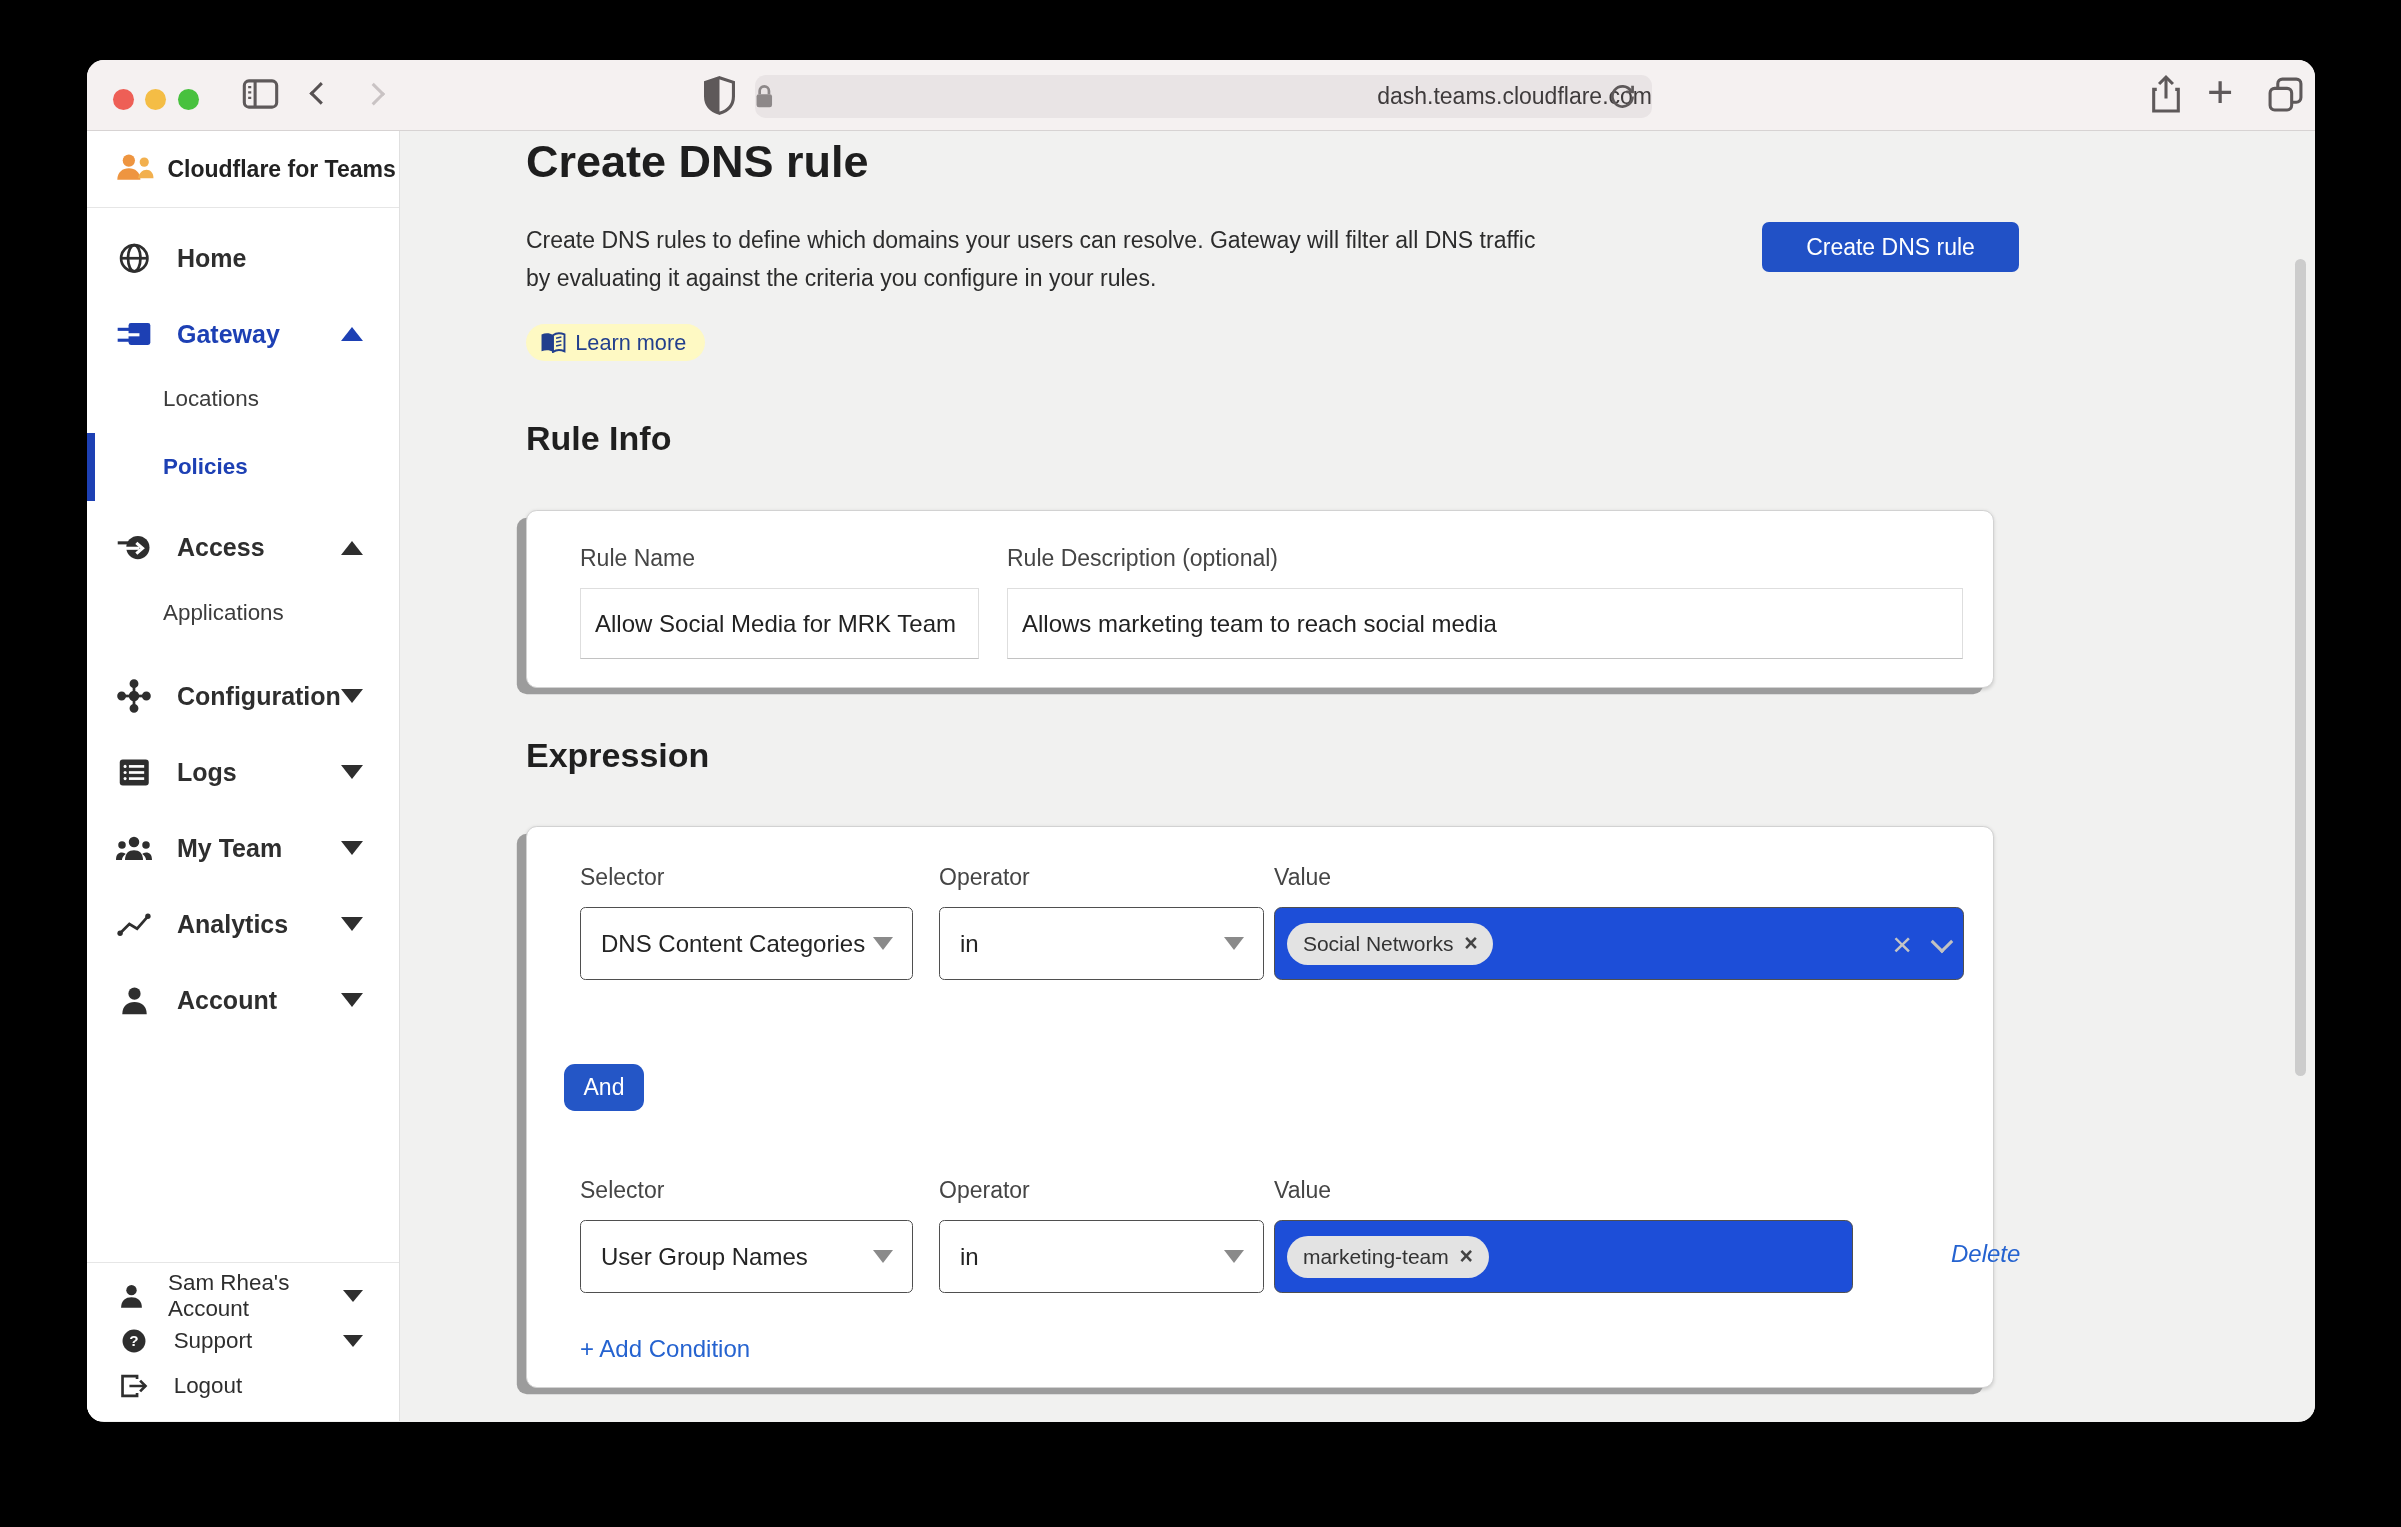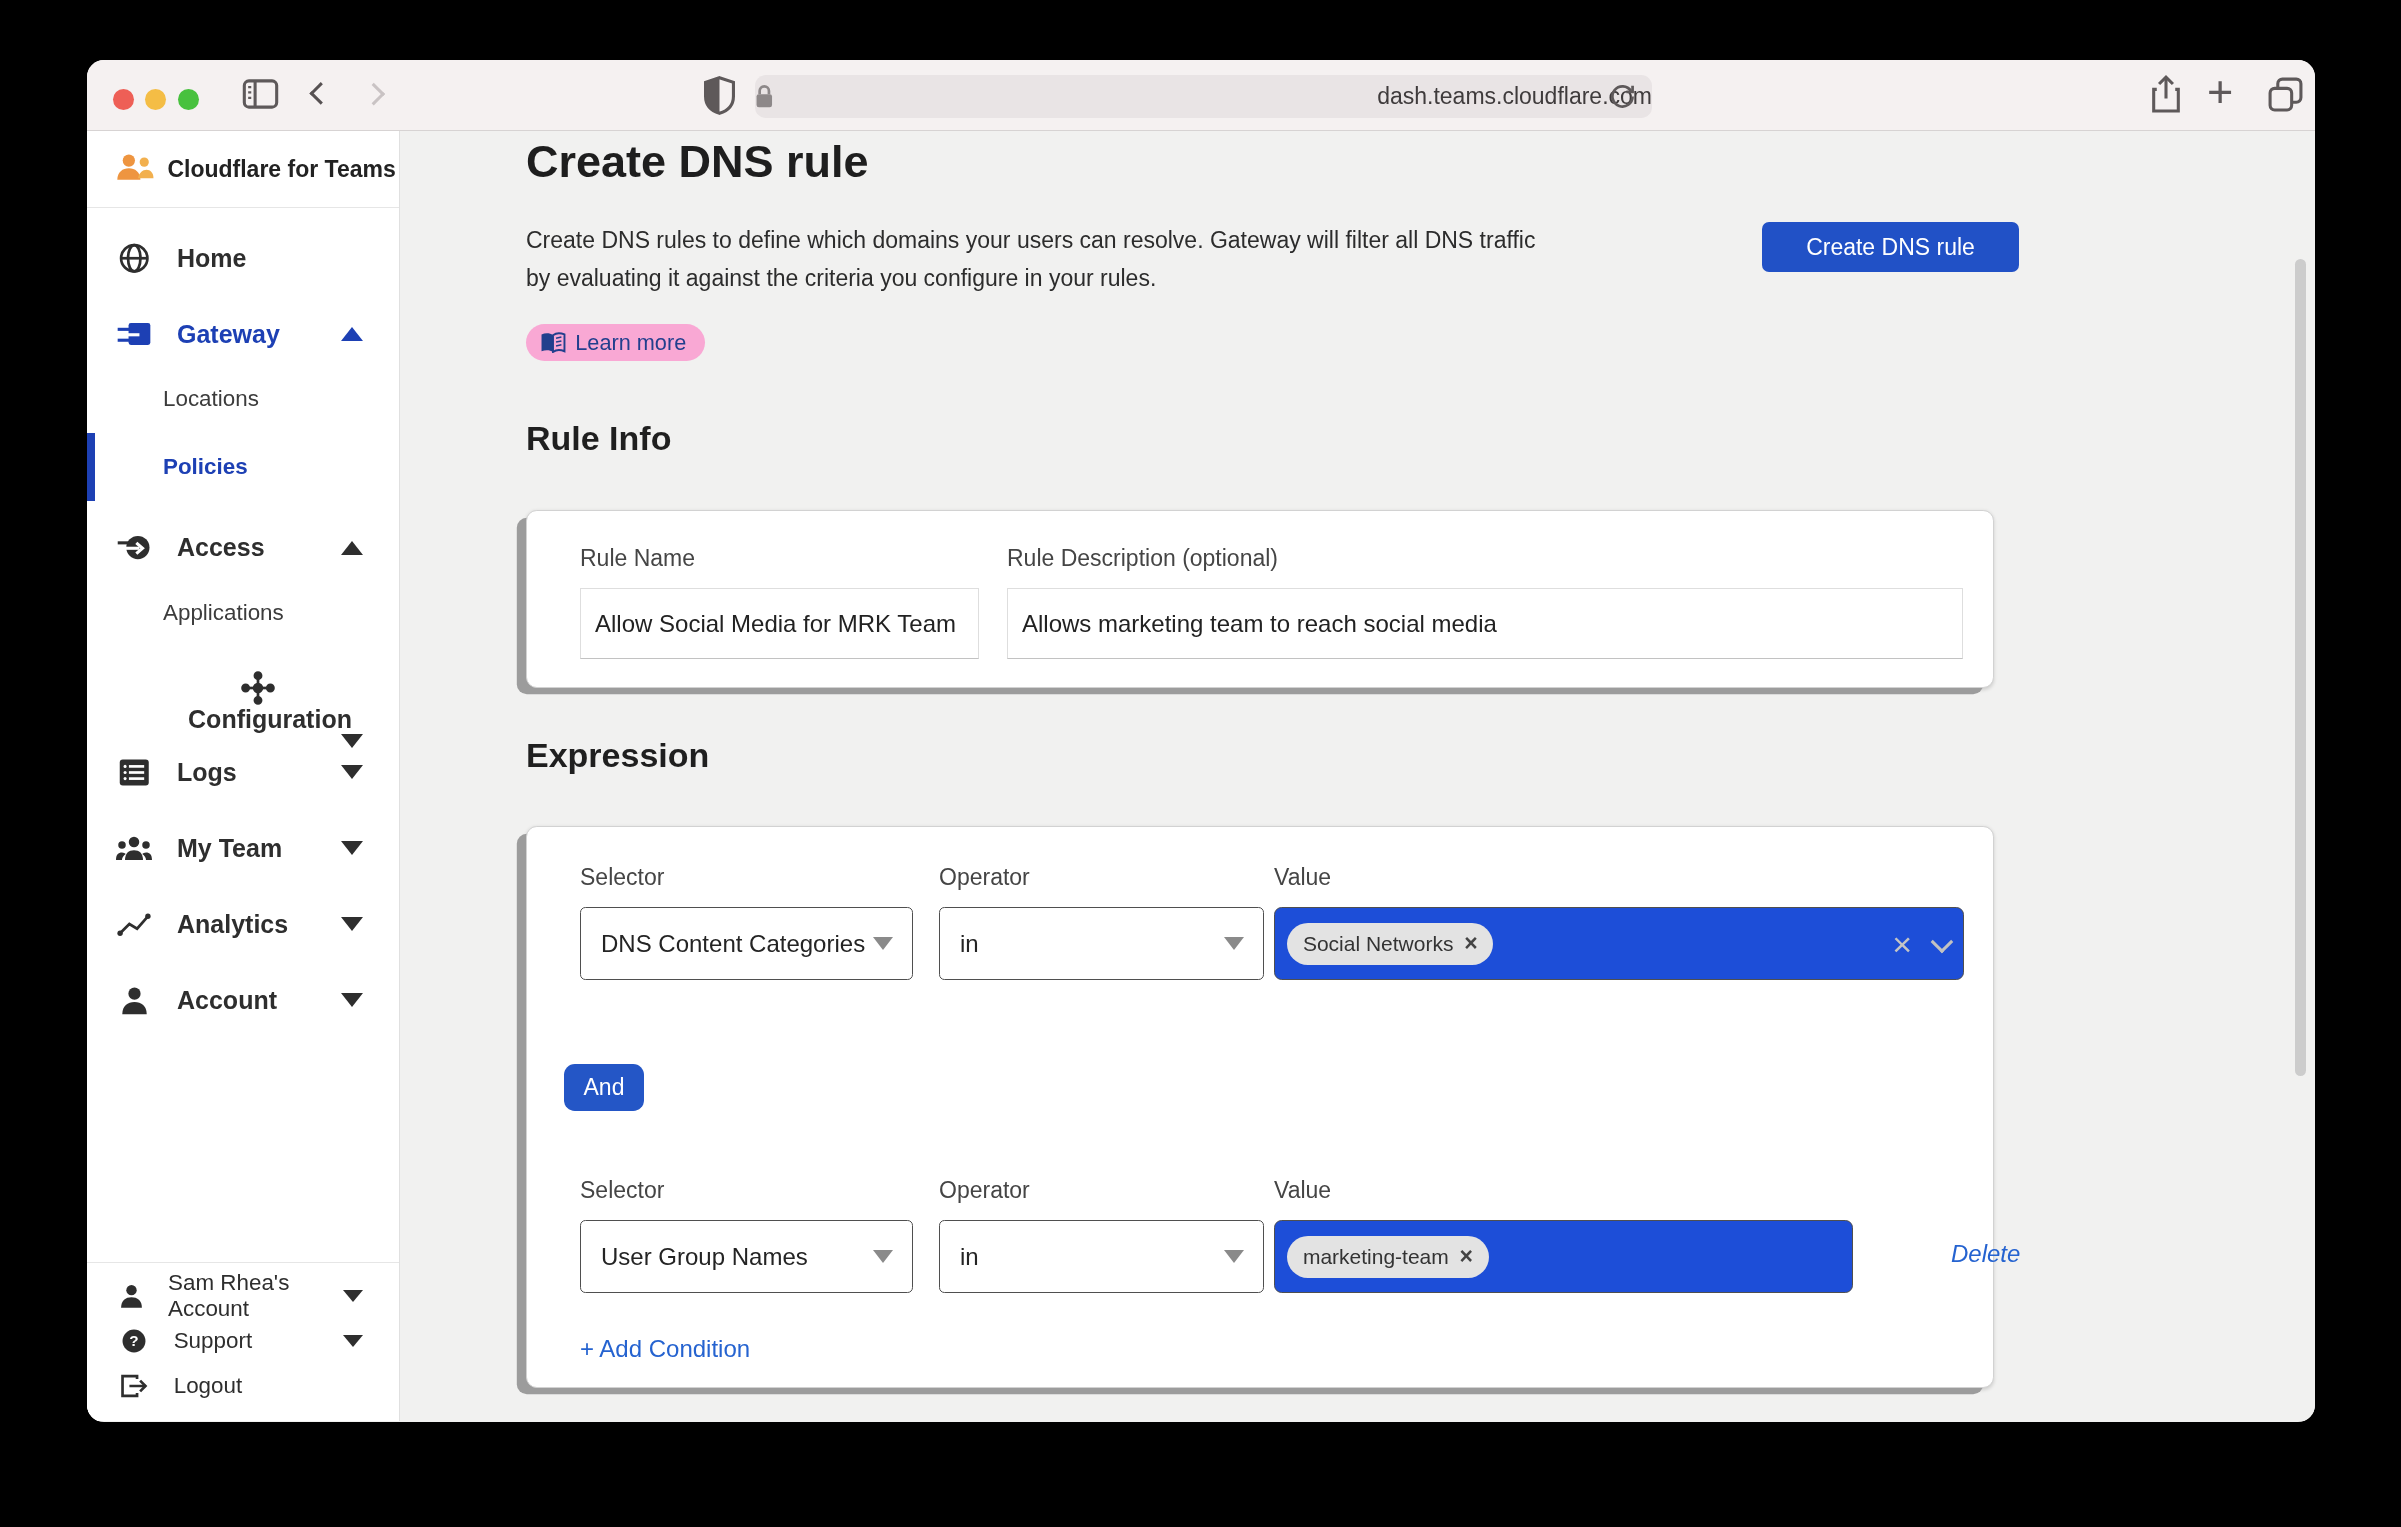--- a/index.html
+++ b/index.html
@@ -40,21 +40,21 @@
   .side-footer .nav-item{height:45px;}
   .side-footer .lbl{margin-left:21.7px;font-size:22.4px;font-weight:400;color:#2e2e2e;}
   .side-footer .caret{border-left-width:10.8px;border-right-width:10.8px;}
   .side-footer .caret.down{border-top:12.4px solid #2e2e2e;}
 
   
   .main{position:absolute;left:313px;top:71px;width:1915px;height:1290px;background:#f1f1f0;overflow:hidden;}
   .page-title{position:absolute;left:126px;top:4.6px;font-size:45px;font-weight:700;color:#1e1e1e;}
   .page-desc{position:absolute;left:126px;top:90px;font-size:23px;line-height:38px;color:#2c2c2c;}
   .primary-btn{position:absolute;left:1362px;top:91px;width:257px;height:50px;background:#2151c6;color:#fff;font-size:23px;border:none;border-radius:7px;display:flex;align-items:center;justify-content:center;cursor:pointer;}
-  .learn-more{position:absolute;left:126px;top:193px;height:37px;background:#f9a8d4;border-radius:18.6px;display:inline-flex;align-items:center;padding:0 18.6px 0 14px;color:#223f8d;font-size:21.7px;cursor:pointer;}
+  .learn-more{position:absolute;left:126px;top:193px;height:37px;background:#fef9c3;border-radius:18.6px;display:inline-flex;align-items:center;padding:0 18.6px 0 14px;color:#223f8d;font-size:21.7px;cursor:pointer;}
   .learn-more .bk{margin-right:9.3px;display:inline-flex;}
   .section-h{position:absolute;font-size:34px;font-weight:700;color:#1f1f1f;}
   .card{position:absolute;left:126px;width:1468px;background:#fff;border:0.8px solid #d2d2d2;border-radius:10.8px;box-shadow:-10px 7px 0 -0.8px #9c9c9c,0 1.5px 3.9px rgba(0,0,0,.15);}
   .field-label{position:absolute;font-size:23px;color:#454545;}
   .text-input{position:absolute;height:71px;background:#fff;border:0.8px solid #dedede;border-bottom:1.5px solid #c2c2c2;font-size:24px;color:#222;padding:0 14px;}
   .select{position:absolute;height:73px;border:1.5px solid #4f4f4f;border-radius:5.4px;background:#fff;display:flex;align-items:center;padding-left:20px;font-size:24px;color:#242424;cursor:pointer;}
   .select .dd{position:absolute;right:18.6px;width:0;height:0;border-left:10.8px solid transparent;border-right:10.8px solid transparent;border-top:13px solid #8a8a8a;}
   .valuebox{position:absolute;height:73px;border:1.5px solid #4f4f4f;border-radius:7.7px;background:#1d4ed8;display:flex;align-items:center;padding-left:12.4px;cursor:text;}
   .tag{height:42px;background:#e3e3e3;border-radius:21px;display:inline-flex;align-items:center;padding:0 15.5px;font-size:21px;color:#333;}
   .tag .x{margin-left:10.8px;font-size:23px;font-weight:700;color:#444;cursor:pointer;}
@@ -183,21 +183,21 @@
           </svg>
         </span>
         <span class="lbl">Access</span>
         <span class="caret up" style="border-bottom-color:#2e2e2e;"></span>
       </div>
 
       <div class="nav-item sub" style="margin-top:18.6px;">
         <span class="lbl">Applications</span>
       </div>
 
-      <div class="nav-item" style="margin-top:37px;flex-direction:column;">
+      <div class="nav-item" style="margin-top:37px;">
         <span class="ic">
           <svg width="34" height="34" viewBox="0 0 44 44" stroke="#2e2e2e" stroke-width="3.5" fill="#2e2e2e">
             <line x1="22" y1="6" x2="22" y2="38"></line>
               <line x1="6" y1="22" x2="38" y2="22"></line>
             <circle cx="22" cy="6" r="4"></circle>
               <circle cx="22" cy="38" r="4"></circle>
               <circle cx="6" cy="22" r="4"></circle>
               <circle cx="38" cy="22" r="4"></circle>
               <circle cx="22" cy="22" r="5"></circle>
           </svg>

